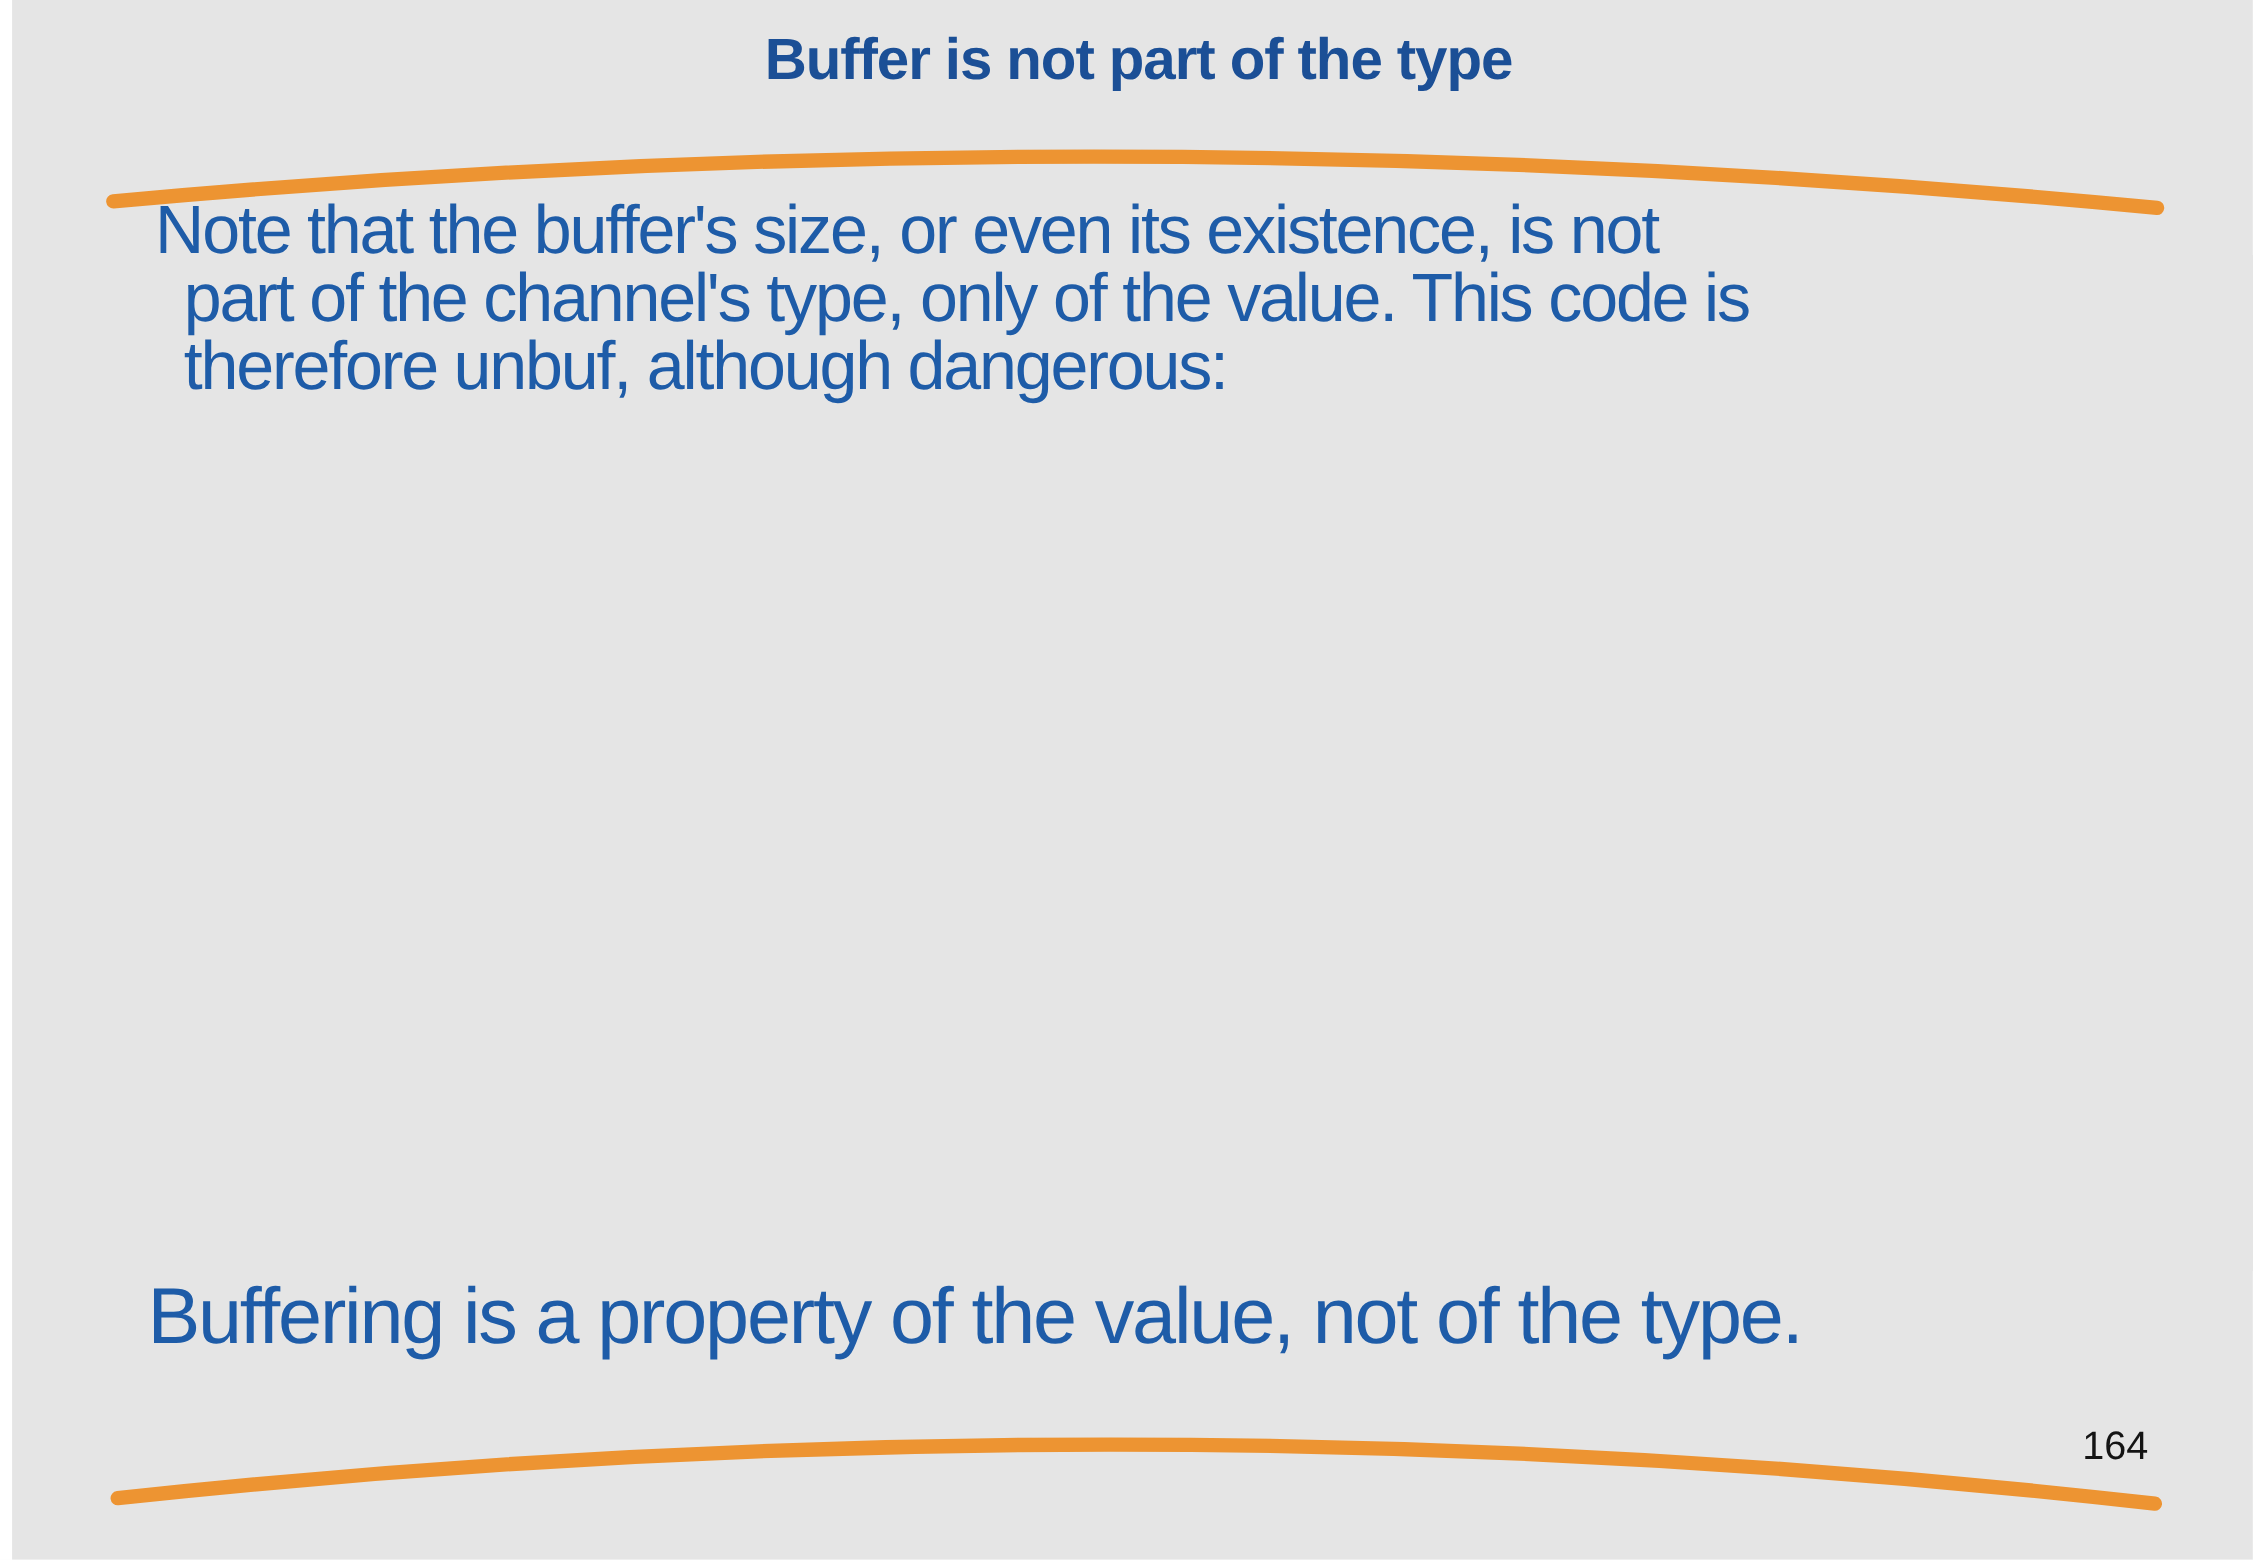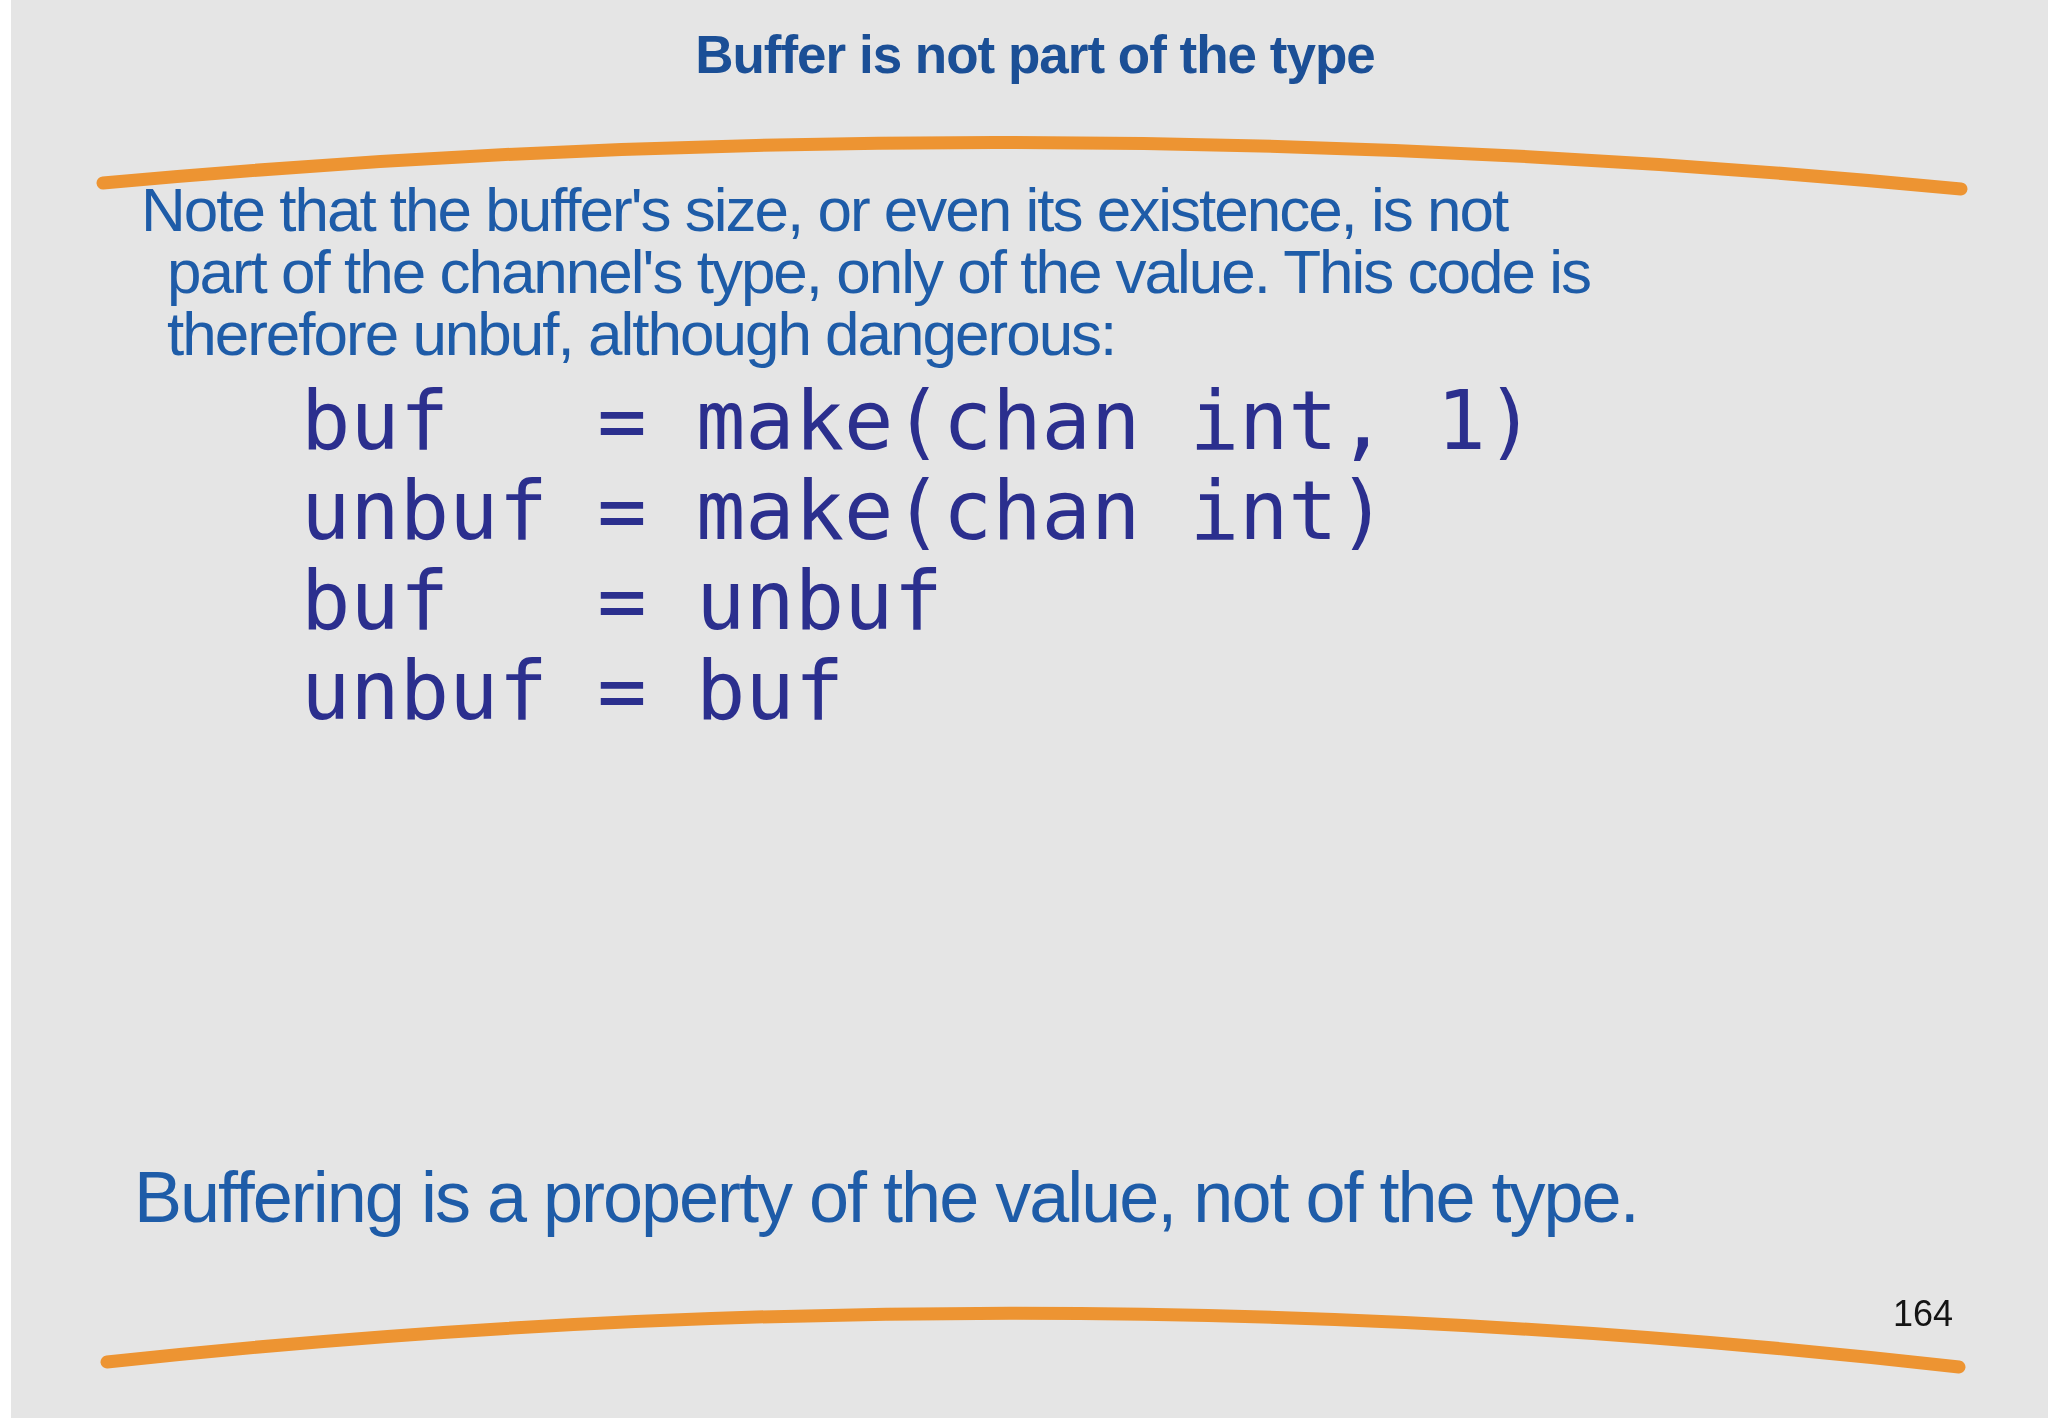--- a/index.html
+++ b/index.html
@@ -94,24 +94,18 @@
     <path d="M 92 183 Q 1010 99 1950 189" fill="none" stroke="#ED9432" stroke-width="13" stroke-linecap="round"></path>
     <path d="M 96 1362 Q 1020 1262 1948 1367" fill="none" stroke="#ED9432" stroke-width="13" stroke-linecap="round"></path>
   </svg>
 
   <div class="body-text">
     <div class="body-line first">Note that the buffer's size, or even its existence, is not</div>
     <div class="body-line cont">part of the channel's type, only of the value. This code is</div>
     <div class="body-line cont">therefore unbuf, although dangerous:</div>
   </div>
 
-  <div class="code-block">
-    <div class="code-line">buf   = make(chan int, 1)</div>
-    <div class="code-line">unbuf = make(chan int)</div>
-    <div class="code-line">buf   = unbuf</div>
-    <div class="code-line">unbuf = buf</div>
-  </div>
 
   <div class="footer-text">Buffering is a property of the value, not of the type.</div>
 
   <div class="page-number">164</div>
 
 </div>
 
 </body></html>

